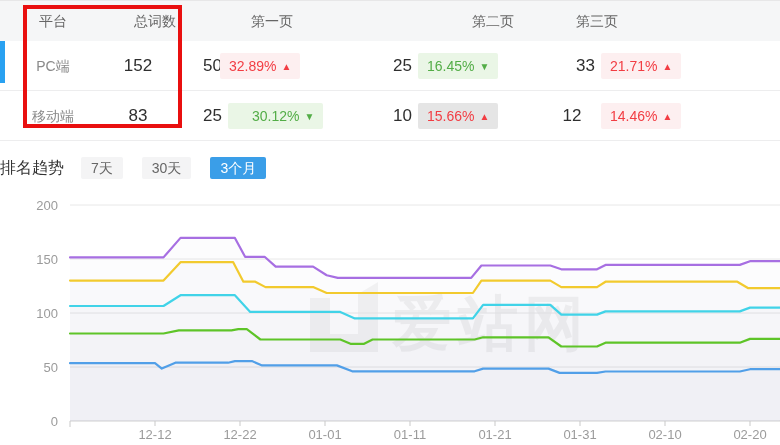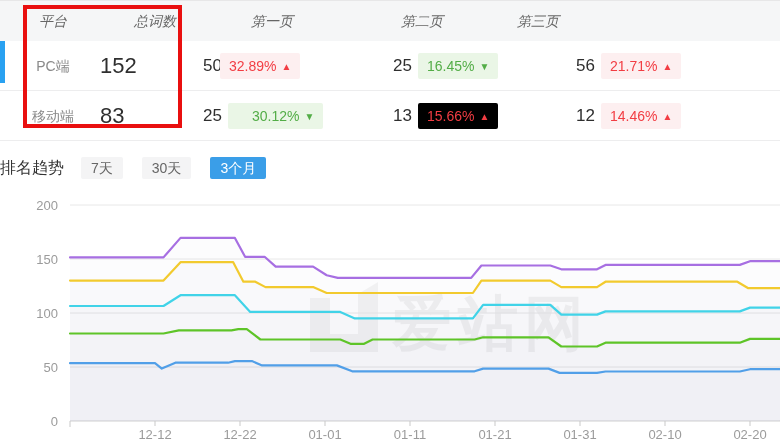--- a/index.html
+++ b/index.html
@@ -1,32 +1,32 @@
 <!DOCTYPE html>
 <html><head>
 <meta charset="utf-8">
 <style>
   html,body{margin:0;padding:0;background:#fff;}
   .app{position:relative;width:780px;height:445px;background:#fff;overflow:hidden;
        font-family:"Liberation Sans","DejaVu Sans",sans-serif;}
   .top-line{position:absolute;left:0;top:0;width:780px;height:1px;background:#e7e7e8;}
 
   
-  .thead{position:absolute;left:0;top:1px;width:780px;height:40px;background:#f5f6f7;border-bottom:1px solid #e3e4e6;font-style:italic;}
+  .thead{position:absolute;left:0;top:1px;width:780px;height:40px;background:#f5f6f7;border-bottom:1px solid #e3e4e6;}
   .th{position:absolute;top:0;line-height:40px;font-size:14px;color:#666;}
   .th0{left:0;width:106px;text-align:center;}
   .th1{left:100px;width:76px;text-align:right;}
   .th2{left:192px;width:160px;text-align:center;}
-  .th3{left:342px;width:160px;text-align:center;}
-  .th4{left:517px;width:160px;text-align:left;}
+  .th3{left:354px;width:160px;text-align:right;}
+  .th4{left:517px;width:160px;text-align:center;}
 
   .row{position:absolute;left:0;width:780px;height:50px;background:#fff;border-bottom:1px solid #ededee;box-sizing:border-box;}
   .accent{position:absolute;left:0;top:0;width:5px;height:42px;}
   .c-platform{position:absolute;left:0;top:0;width:106px;line-height:50px;text-align:center;font-size:14px;color:#8a8a8a;}
-  .c-total{position:absolute;left:100px;top:0;width:76px;line-height:50px;text-align:left;font-size:22px;color:#2f2f2f;}
+  .c-total{position:absolute;left:100px;top:0;width:76px;line-height:50px;text-align:center;font-size:17px;color:#2f2f2f;}
   .c-num{position:absolute;top:0;width:46px;line-height:50px;text-align:right;font-size:17px;color:#2f2f2f;}
   .badge{position:absolute;top:12px;height:26px;line-height:26px;border-radius:2px;font-size:14px;padding:0 9px;white-space:nowrap;}
   .badge .arr{font-size:10px;margin-left:5px;position:relative;top:-1px;}
 
   .red-annotation{position:absolute;left:23px;top:5px;width:151px;height:115px;border:4px solid #e90f0f;z-index:10;pointer-events:none;}
 
   
   .trend-bar{position:absolute;left:0;top:142px;width:780px;height:52px;display:flex;align-items:center;padding-left:0;box-sizing:border-box;}
   .trend-label{font-size:16px;color:#333;margin-right:17px;}
   .tab{height:22px;line-height:22px;padding:0 10px;font-size:14px;color:#666;background:#f4f4f5;border:none;border-radius:2px;margin-right:19px;cursor:pointer;font-family:inherit;}
@@ -53,31 +53,31 @@
 
   <div id="table-rows">
       <div class="row" style="top: 41px;">
         <div class="accent" style="background: rgb(41, 161, 241);"></div>
         <span class="c-platform">PC端</span>
         <span class="c-total">152</span>
         <span class="c-num" style="left: 176px;">50</span>
         <span class="badge" style="left: 220px; background: rgb(253, 239, 240); color: rgb(242, 61, 67);">32.89%<span class="arr">▲</span></span>
         <span class="c-num" style="left: 366px;">25</span>
         <span class="badge" style="left: 418px; background: rgb(234, 246, 230); color: rgb(83, 173, 71);">16.45%<span class="arr">▼</span></span>
-        <span class="c-num" style="left: 549px;">56</span>
+        <span class="c-num" style="left: 549px;">33</span>
         <span class="badge" style="left: 601px; background: rgb(253, 239, 240); color: rgb(242, 61, 67);">21.71%<span class="arr">▲</span></span>
       </div>
       <div class="row" style="top: 91px;">
         <span class="c-platform">移动端</span>
         <span class="c-total">83</span>
         <span class="c-num" style="left: 176px;">25</span>
         <span class="badge" style="left: 228px; background: rgb(234, 246, 230); color: rgb(83, 173, 71); padding-left: 24px;">30.12%<span class="arr">▼</span></span>
-        <span class="c-num" style="left: 366px;">13</span>
-        <span class="badge" style="left: 418px; background: #000000; color: rgb(242, 61, 67);">15.66%<span class="arr">▲</span></span>
-        <span class="c-num" style="left: 549px;">12</span>
+        <span class="c-num" style="left: 366px;">10</span>
+        <span class="badge" style="left: 418px; background: #e5e5e5; color: rgb(242, 61, 67);">15.66%<span class="arr">▲</span></span>
+        <span class="c-num" style="left: 549px; text-align: center;">12</span>
         <span class="badge" style="left: 601px; background: rgb(253, 239, 240); color: rgb(242, 61, 67);">14.46%<span class="arr">▲</span></span>
       </div>
     </div>
 
   <div class="red-annotation"></div>
 
   <div class="trend-bar">
     <span class="trend-label">排名趋势</span>
     <button class="tab">7天</button>
     <button class="tab">30天</button>

